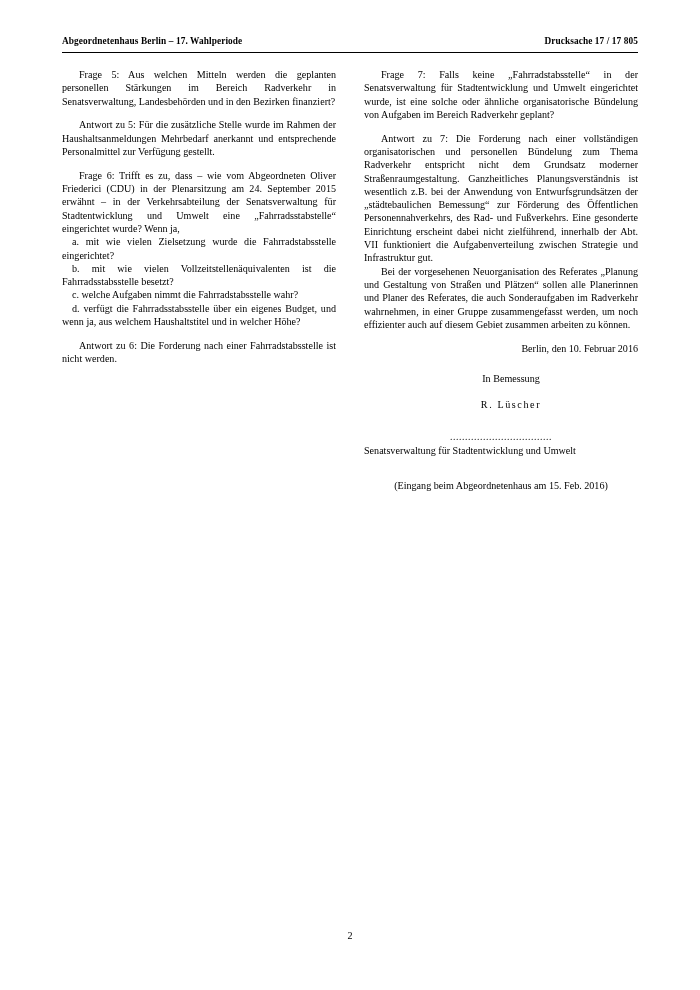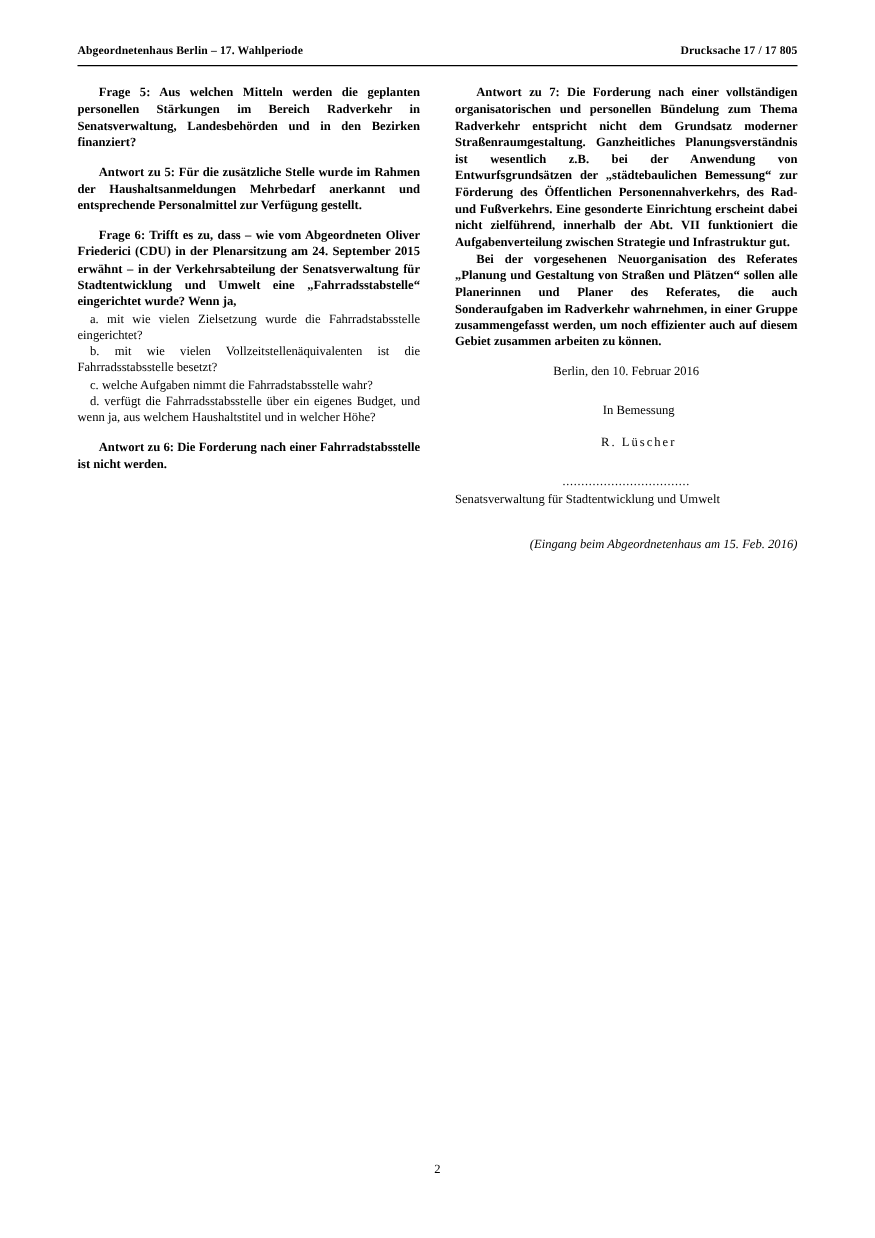--- a/index.html
+++ b/index.html
@@ -59,34 +59,34 @@
     font-size: 10.1px;
     line-height: 13.3px;
     text-align: justify;
     text-justify: inter-word;
     hyphens: manual;
   }
   .p {
     margin: 0 0 10.5px 0;
     text-align: justify;
   }
-  .p.indent { text-indent: 17px; font-weight: bold; }
+  .p.indent { text-indent: 17px; }
   .p.tight { margin-bottom: 0; }
   .sub {
     margin: 0;
     text-align: justify;
     text-indent: 10px;
   }
   .block-gap { height: 10.5px; }
 
   
   .sig-date {
     margin: 0 0 17px 0;
     text-indent: 0;
-    text-align: center;
+    text-align: right;
   }
   .sig-invertretung {
     margin: 0 0 13px 0;
     text-align: center;
     padding-left: 20px;
   }
   .sig-name {
     margin: 0 0 18px 0;
     text-align: center;
     letter-spacing: 1.6px;
@@ -97,23 +97,22 @@
     text-align: center;
     letter-spacing: 0.6px;
     font-size: 9.6px;
   }
   .sig-office {
     margin: 0 0 22px 0;
     text-align: left;
   }
   .sig-eingang {
     margin: 0;
-    text-align: right;
+    text-align: center;
     text-indent: 0;
-    font-style: italic;
   }
   
   .footer {
     position: absolute;
     left: 0;
     top: 930px;
     width: 700px;
     text-align: center;
     font-size: 10.1px;
   }
@@ -137,20 +136,21 @@
       <p class="p indent tight">Frage 6: Trifft es zu, dass – wie vom Abgeordneten Oliver Friederici (CDU) in der Plenarsitzung am 24. September 2015 erwähnt – in der Verkehrsabteilung der Senatsverwaltung für Stadtentwicklung und Umwelt eine „Fahrradsstabstelle“ eingerichtet wurde? Wenn ja,</p>
       <p class="sub">a. mit wie vielen Zielsetzung wurde die Fahrradstabsstelle eingerichtet?</p>
       <p class="sub">b. mit wie vielen Vollzeitstellenäquivalenten ist die Fahrradsstabsstelle besetzt?</p>
       <p class="sub">c. welche Aufgaben nimmt die Fahrradstabsstelle wahr?</p>
       <p class="sub">d. verfügt die Fahrradsstabsstelle über ein eigenes Budget, und wenn ja, aus welchem Haushaltstitel und in welcher Höhe?</p>
       <div class="block-gap"></div>
       <p class="p indent">Antwort zu 6: Die Forderung nach einer Fahrradstabsstelle ist nicht werden.</p>
     </div>
 
     <div class="col">
+      <p class="p indent">Frage 7: Falls keine „Fahrradstabsstelle“ in der Senatsverwaltung für Stadtentwicklung und Umwelt eingerichtet wurde, ist eine solche oder ähnliche organisatorische Bündelung von Aufgaben im Bereich Radverkehr geplant?</p>
       <p class="p indent tight">Antwort zu 7: Die Forderung nach einer vollständigen organisatorischen und personellen Bündelung zum Thema Radverkehr entspricht nicht dem Grundsatz moderner Straßenraumgestaltung. Ganzheitliches Planungsverständnis ist wesentlich z.B. bei der Anwendung von Entwurfsgrundsätzen der „städtebaulichen Bemessung“ zur Förderung des Öffentlichen Personennahverkehrs, des Rad- und Fußverkehrs. Eine gesonderte Einrichtung erscheint dabei nicht zielführend, innerhalb der Abt. VII funktioniert die Aufgabenverteilung zwischen Strategie und Infrastruktur gut.</p>
       <p class="p indent">Bei der vorgesehenen Neuorganisation des Referates „Planung und Gestaltung von Straßen und Plätzen“ sollen alle Planerinnen und Planer des Referates, die auch Sonderaufgaben im Radverkehr wahrnehmen, in einer Gruppe zusammengefasst werden, um noch effizienter auch auf diesem Gebiet zusammen arbeiten zu können.</p>
       <p class="p sig-date">Berlin, den 10. Februar 2016</p>
       <p class="sig-invertretung">In Bemessung</p>
       <p class="sig-name">R. Lüscher</p>
       <p class="sig-dots">..................................</p>
       <p class="sig-office">Senatsverwaltung für Stadtentwicklung und Umwelt</p>
       <p class="sig-eingang">(Eingang beim Abgeordnetenhaus am 15. Feb. 2016)</p>
     </div>
 

